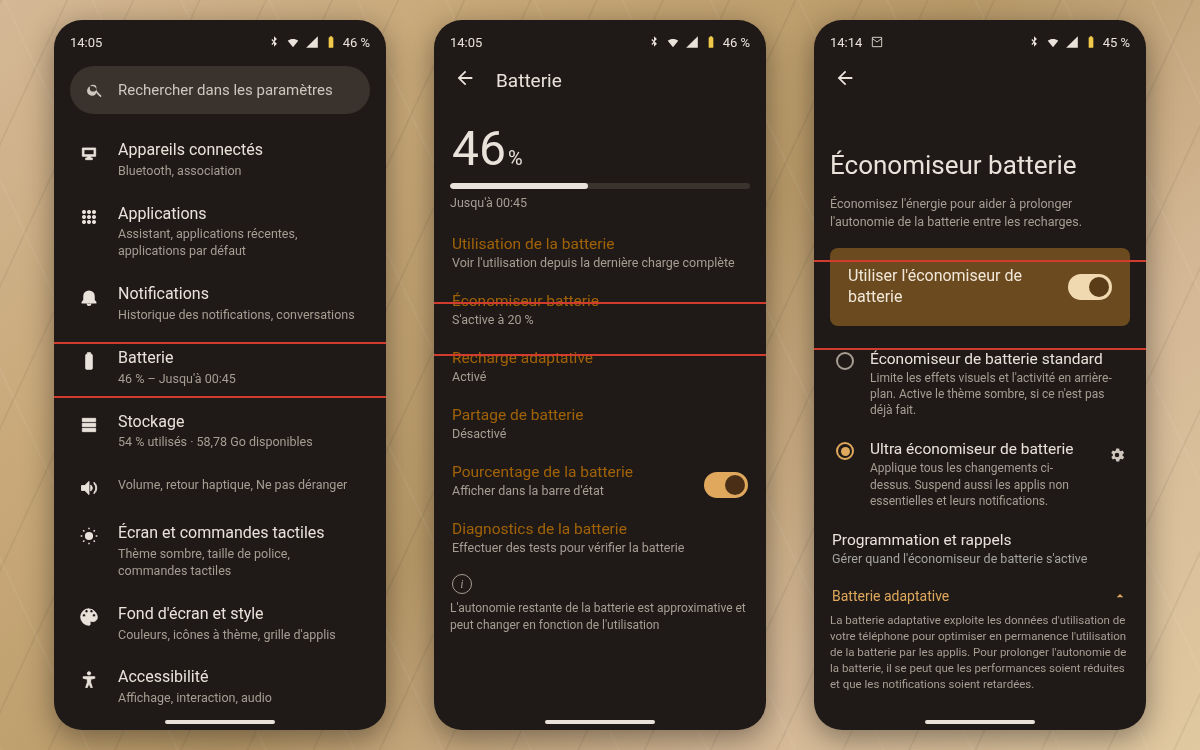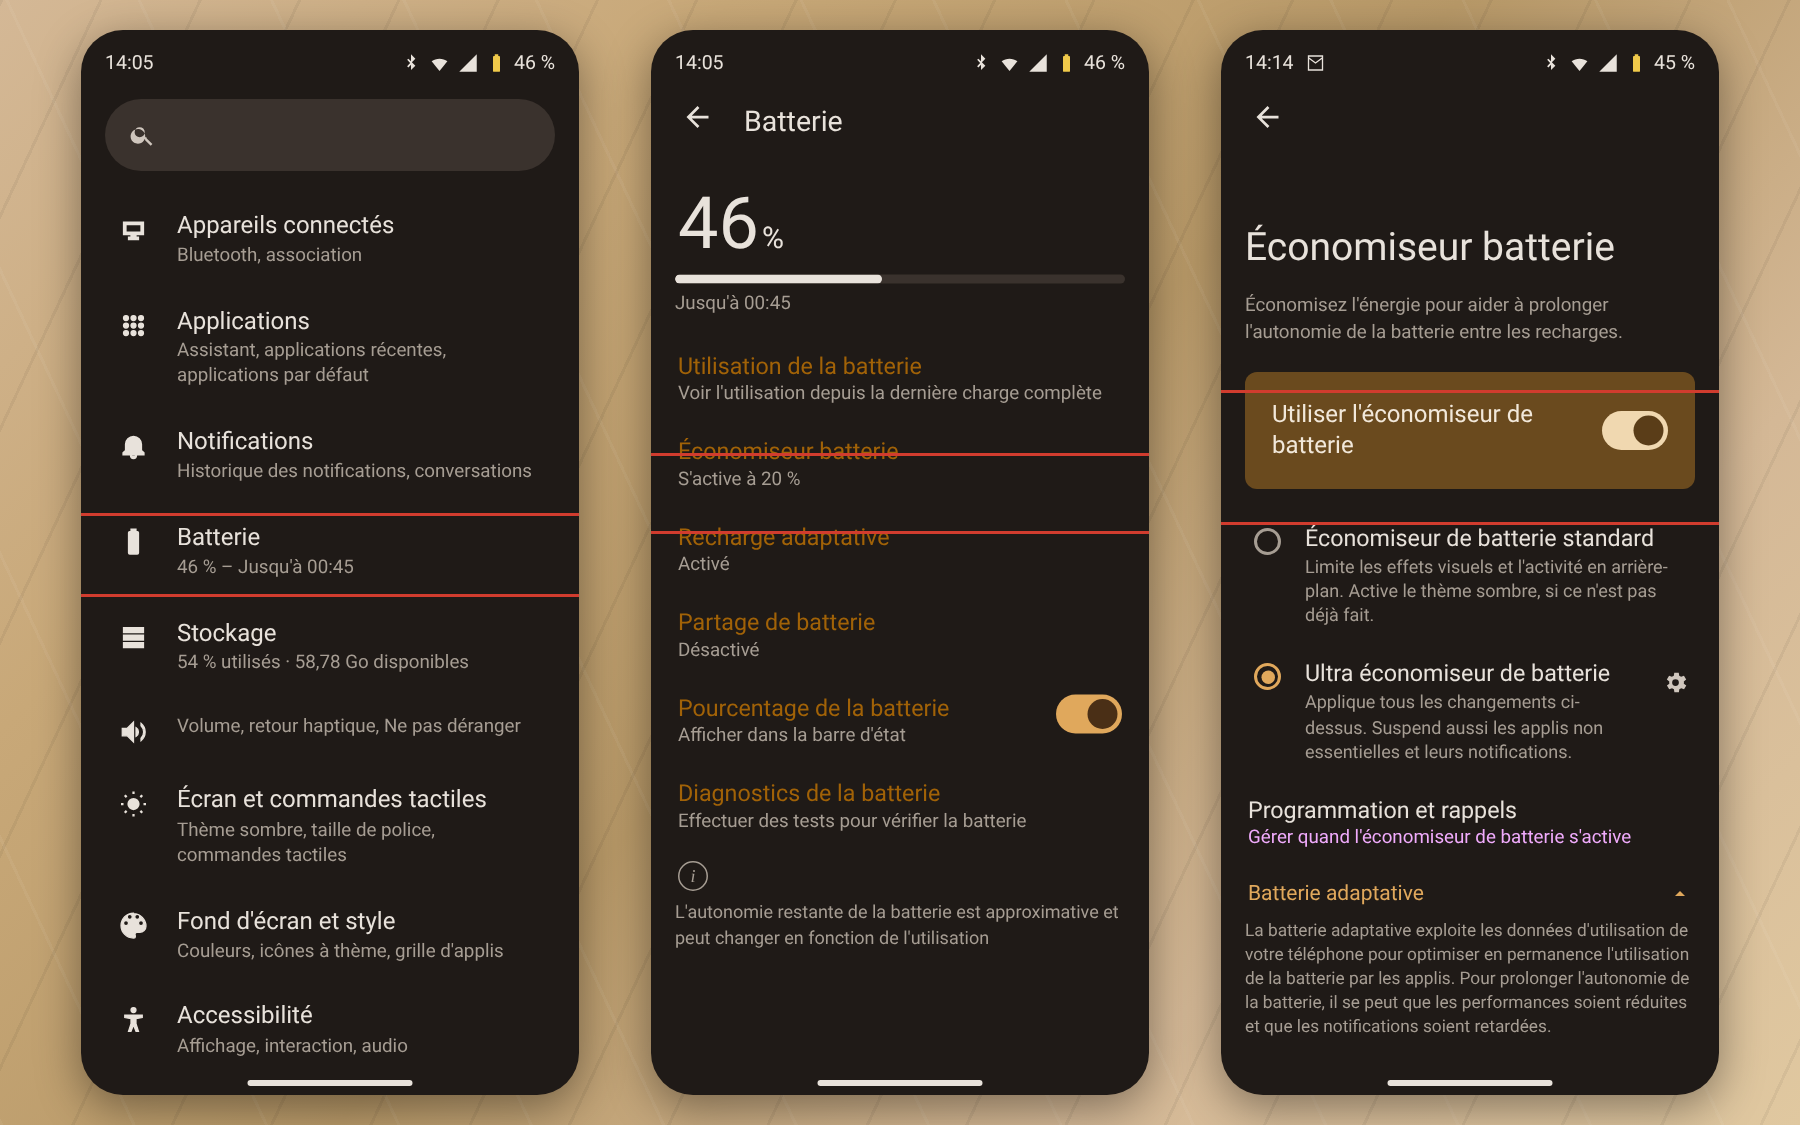--- a/index.html
+++ b/index.html
@@ -52,21 +52,21 @@
   .back-arrow svg { width:22px; height:22px; fill:#e8e2db; }
   .header-title { font-size:19px; }
   .big-pct { font-size:48px; font-weight:400; margin:18px 0 6px 2px; }
   .big-pct .unit { font-size:20px; margin-left:2px; }
   .progbar { height:6px; background:#3a322d; border-radius:3px; overflow:hidden; margin-bottom:6px;}
   .progfill { height:100%; background:#e8e2db; border-radius:3px; }
   .until { font-size:12.5px; color:#a69d93; margin-bottom:14px; }
   .setting { padding:11px 2px; }
   .setting .title { font-size:15.5px; color:#a16207; }
   .setting .sub { font-size:12.5px; color:#a69d93; margin-top:2px; }
-  .setting-row { display:flex; align-items:flex-start; justify-content:space-between; }
+  .setting-row { display:flex; align-items:flex-end; justify-content:space-between; }
   .toggle { width:44px; height:26px; background:#e0a85c; border-radius:14px; position:relative; }
   .toggle .knob { position:absolute; width:20px; height:20px; background:#4a2f16; border-radius:50%; top:3px; right:3px; }
   .toggle.on-dark { background:#e0a85c; }
   .info-icon { width:20px; height:20px; border:1.5px solid #a69d93; border-radius:50%; display:flex; align-items:center; justify-content:center; font-size:12px; color:#a69d93; margin:8px 0 6px 2px; font-style:italic; font-family:serif;}
   .footnote { font-size:12px; color:#a69d93; line-height:1.4; }
 
   
   .big-title { font-size:26px; font-weight:400; margin:48px 0 14px 0; line-height:1.2; }
   .desc { font-size:12.5px; color:#a69d93; line-height:1.4; margin-bottom:18px; }
   .card-toggle {
@@ -108,20 +108,21 @@
           <path d="M15 4h-1V2h-4v2H9c-.6 0-1 .4-1 1v16c0 .6.4 1 1 1h6c.6 0 1-.4 1-1V5c0-.6-.4-1-1-1zm-1 9H10v7h4v-7z" fill="#f0c94a"></path>
         </svg>
       <span>46 %</span>
     </div>
   </div>
 
   <div class="searchbar">
     <svg viewBox="0 0 24 24">
         <path d="M15.5 14h-.8l-.3-.3A6.5 6.5 0 1 0 14 15.5l.3.3v.8l5 5 1.5-1.5-5-5zm-6 0A4.5 4.5 0 1 1 14 9.5 4.5 4.5 0 0 1 9.5 14z"></path>
       </svg>
+    <span>Rechercher dans les paramètres</span>
   </div>
 
   <div class="list-item">
     <div class="icon">
         <svg viewBox="0 0 24 24">
           <path d="M4 6h16v10h-6v2h2v2H8v-2h2v-2H4V6zm2 2v6h12V8H6z"></path>
         </svg>
       </div>
     <div class="txt">
         <div class="title">Appareils connectés</div>
@@ -357,21 +358,21 @@
     </div>
     <div class="gear-side">
       <svg viewBox="0 0 24 24">
           <path d="M19.4 13l.1-1-.1-1 2.1-1.6-2-3.5-2.5 1a7 7 0 0 0-1.7-1l-.4-2.6h-4l-.4 2.6a7 7 0 0 0-1.7 1l-2.5-1-2 3.5L6.5 11l-.1 1 .1 1-2.1 1.6 2 3.5 2.5-1c.5.4 1.1.7 1.7 1l.4 2.6h4l.4-2.6c.6-.3 1.2-.6 1.7-1l2.5 1 2-3.5L19.4 13zM12 15a3 3 0 1 1 0-6 3 3 0 0 1 0 6z"></path>
         </svg>
     </div>
   </div>
 
   <div class="section-simple">
     <div class="title" style="font-size:15.5px;">Programmation et rappels</div>
-    <div class="sub" style="font-size:12.5px;color:#f0abfc;margin-top:2px;">Gérer quand l'économiseur de batterie s'active</div>
+    <div class="sub" style="font-size:12.5px;color:#a3a3a3;margin-top:2px;">Gérer quand l'économiseur de batterie s'active</div>
   </div>
 
   <div class="collapse-row">
     <span>Batterie adaptative</span>
     <svg viewBox="0 0 24 24">
         <path d="M7 14l5-5 5 5z"></path>
       </svg>
   </div>
   <div class="small-desc">La batterie adaptative exploite les données d'utilisation de votre téléphone pour optimiser en permanence l'utilisation de la batterie par les applis. Pour prolonger l'autonomie de la batterie, il se peut que les performances soient réduites et que les notifications soient retardées.</div>
 

